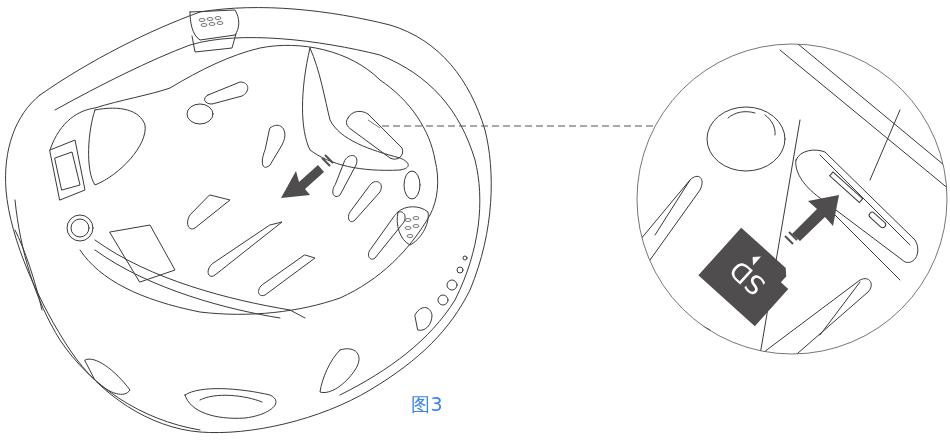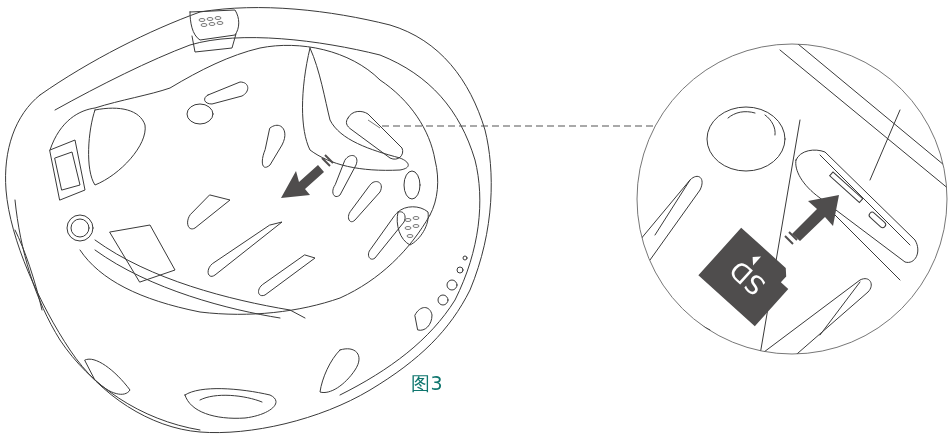--- a/index.html
+++ b/index.html
@@ -1,20 +1,20 @@
 <!DOCTYPE html>
 <html><head>
 <meta charset="utf-8">
 <style>
   html,body{margin:0;padding:0;background:#fff;}
   body{width:950px;height:440px;overflow:hidden;position:relative;font-family:"DejaVu Sans",sans-serif;}
   svg{position:absolute;left:0;top:0;}
   .ln{fill:none;stroke:#3a3a3a;stroke-width:1;stroke-linejoin:round;stroke-linecap:round;}
   .ln-thin{fill:none;stroke:#555;stroke-width:0.8;}
-  .caption{position:absolute;left:411px;top:371px;font-size:19px;color:#0f766e;font-family:"DejaVu Sans",sans-serif;letter-spacing:0.5px;}
+  .caption{position:absolute;left:411px;top:392px;font-size:19px;color:#3b82f6;font-family:"DejaVu Sans",sans-serif;letter-spacing:0.5px;}
 </style>
 </head>
 <body>
 
 <svg width="950" height="440" viewBox="0 0 950 440">
 
   <g>
 
     <path class="ln" d="M40,95 C90,60 150,30 200,12 C260,2 330,10 390,25 C440,40 470,80 485,130 C495,170 495,230 470,290 C450,330 420,360 370,390 C320,420 250,436 200,432 C150,428 100,395 70,350 C40,305 10,240 6,190 C3,150 15,115 40,95 Z"></path>
     <path class="ln" d="M55,110 C100,85 150,60 190,45 C240,30 320,40 380,55 C430,75 460,110 475,160 C485,200 480,250 455,300 C430,340 390,370 340,395"></path>

